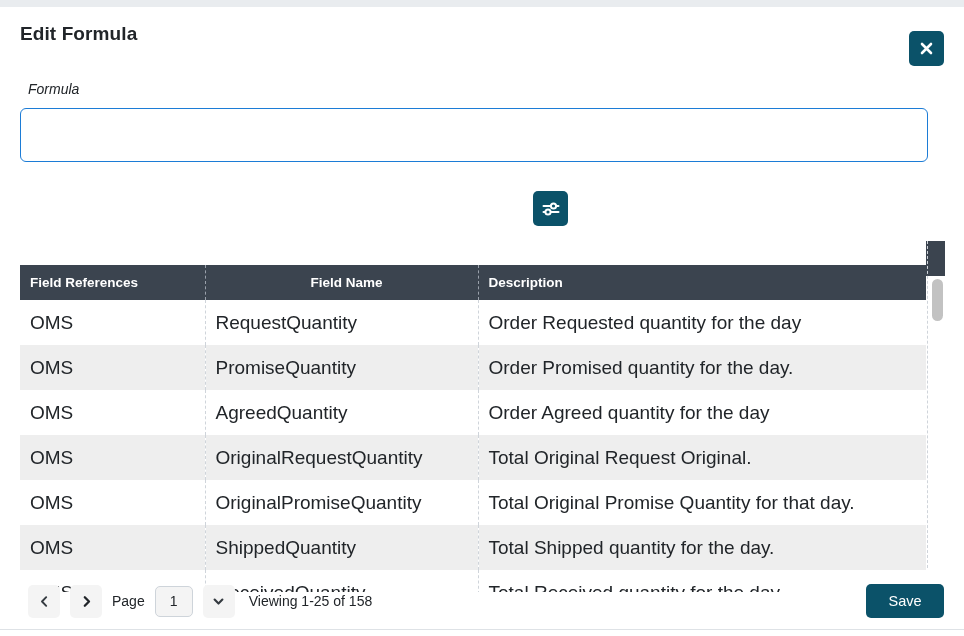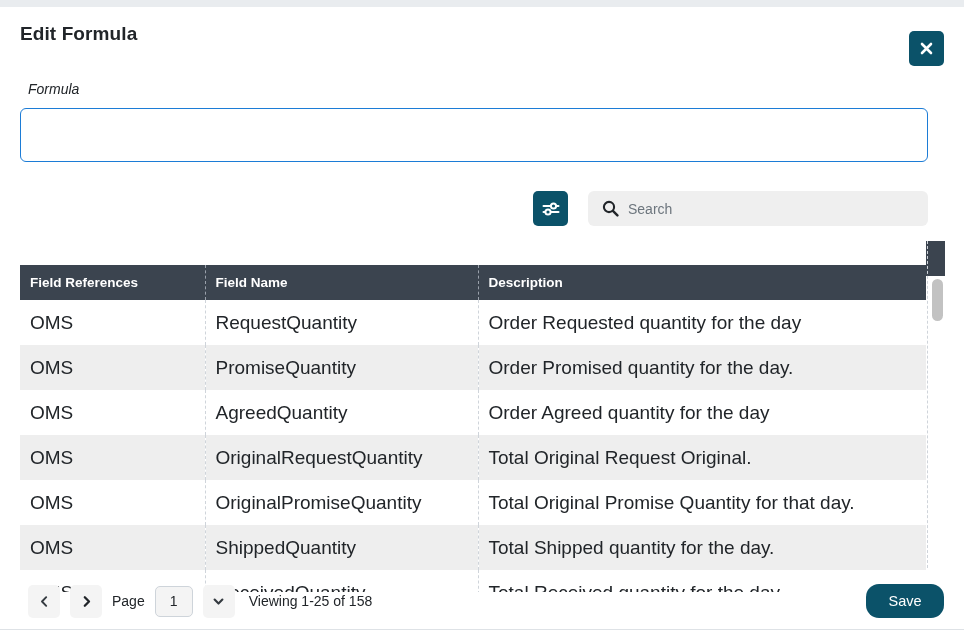--- a/index.html
+++ b/index.html
@@ -169,21 +169,21 @@
     color: #ffffff;
     font-size: 13.5px;
     font-weight: bold;
     text-align: left;
     height: 35px;
     padding: 0 0 0 10px;
     vertical-align: middle;
   }
 
   thead th.c1 { width: 185px; }
-  thead th.c2 { width: 273px; }
+  thead th.c2 { width: 273px; text-align: center; }
   thead th.c3 { width: 448px; }
 
   thead th.c2, thead th.c3 {
     border-left: 1px dashed #9aa1ab;
   }
 
   tbody td {
     height: 45px;
     font-size: 19px;
     color: #212529;
@@ -302,21 +302,21 @@
 
   .save-button {
     position: absolute;
     right: 20px;
     top: 584px;
     width: 78px;
     height: 34px;
     background: #0b5269;
     color: #ffffff;
     border: none;
-    border-radius: 13px;
+    border-radius: 5px;
     font-family: "Liberation Sans", sans-serif;
     font-size: 14.5px;
     cursor: pointer;
   }
 </style>
 </head>
 <body>
 
 <div class="top-strip"></div>
 
@@ -339,29 +339,20 @@
     <span>
       <svg width="20" height="20" viewBox="0 0 20 20">
         <line x1="2.5" y1="7" x2="17.5" y2="7" stroke="#ffffff" stroke-width="2" stroke-linecap="round"></line>
         <line x1="2.5" y1="13" x2="17.5" y2="13" stroke="#ffffff" stroke-width="2" stroke-linecap="round"></line>
         <circle cx="12.5" cy="7" r="2.6" fill="#0b5269" stroke="#ffffff" stroke-width="2"></circle>
         <circle cx="7" cy="13" r="2.6" fill="#0b5269" stroke="#ffffff" stroke-width="2"></circle>
       </svg>
     </span>
   </button>
 
-  <div class="search-wrap">
-    <span class="search-icon">
-      <svg width="17" height="17" viewBox="0 0 17 17">
-        <circle cx="7" cy="7" r="5.1" fill="none" stroke="#212529" stroke-width="2.1"></circle>
-        <line x1="10.9" y1="10.9" x2="15.4" y2="15.4" stroke="#212529" stroke-width="2.4" stroke-linecap="round"></line>
-      </svg>
-    </span>
-    <input class="search-input" type="text" placeholder="Search" style="">
-  </div>
 </div>
 
 <div class="table-viewport">
   <table>
     <thead>
       <tr>
         <th class="c1">Field References</th>
         <th class="c2">Field Name</th>
         <th class="c3">Description</th>
       </tr>

